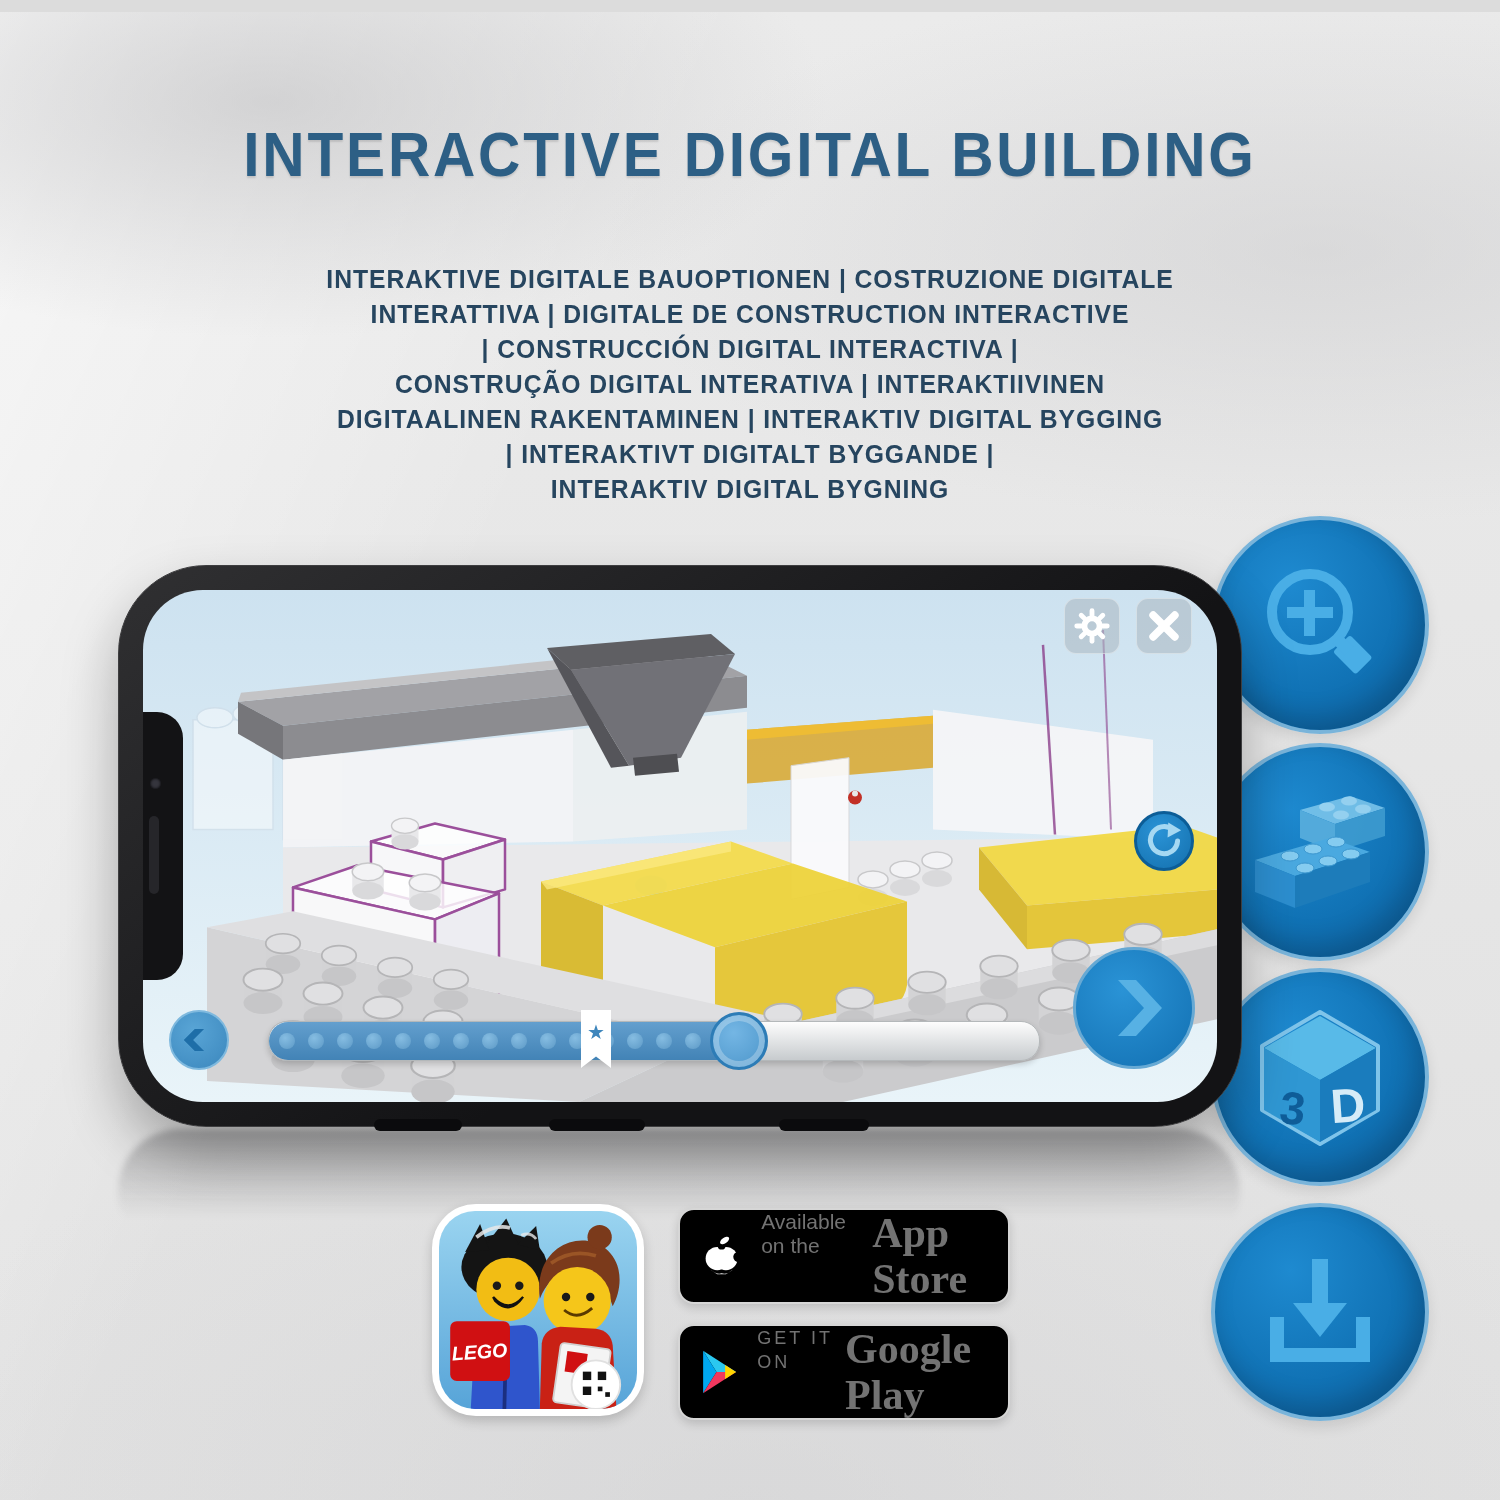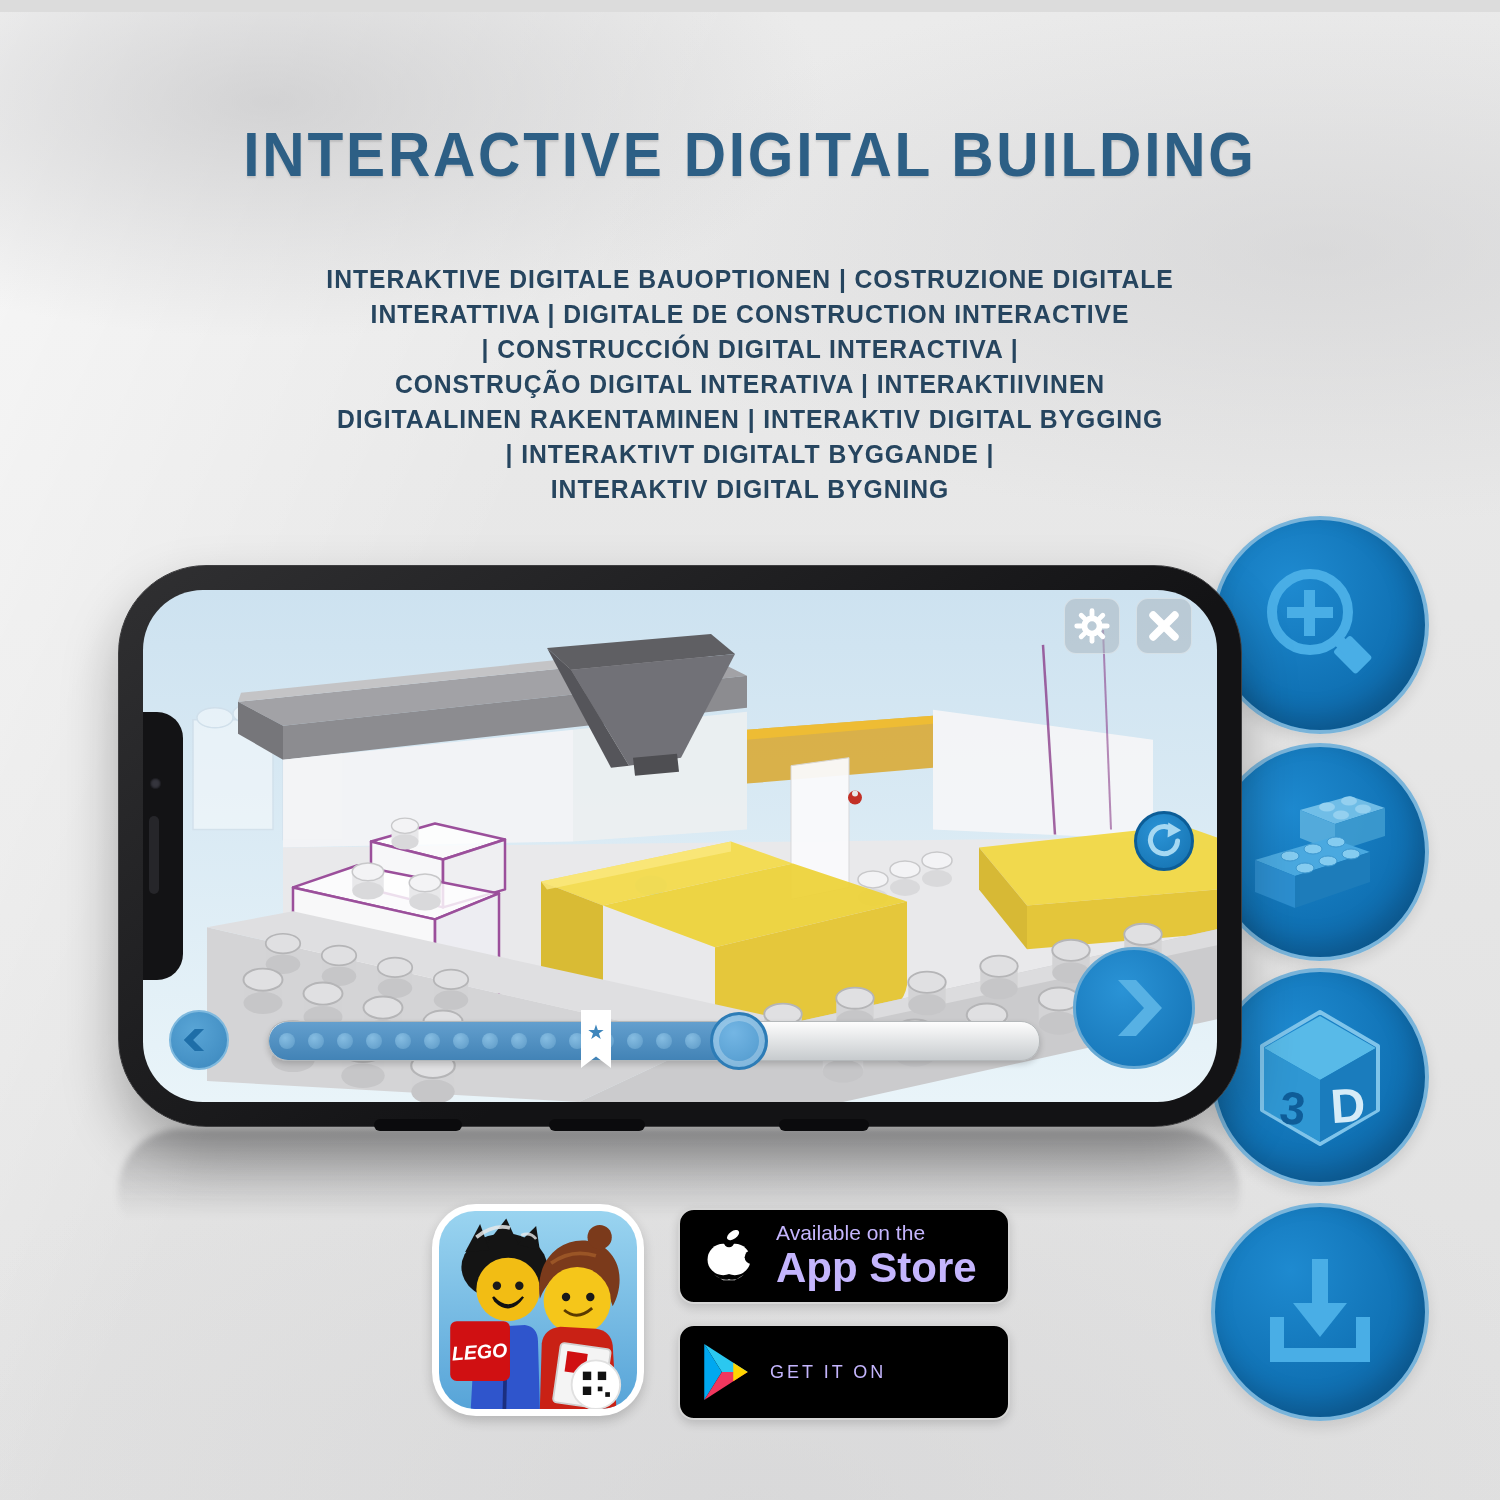--- a/index.html
+++ b/index.html
@@ -67,24 +67,24 @@
     background:linear-gradient(180deg,rgba(50,50,54,.30),rgba(50,50,54,0) 72%);filter:blur(3px);z-index:0;}
   
   .appicon{position:absolute;left:432px;top:1192px;width:212px;height:212px;border-radius:44px;
     background:#fff;box-shadow:0 5px 12px rgba(0,0,0,.18);z-index:4;}
   .appicon-art{position:absolute;inset:7px;border-radius:36px;overflow:hidden;
     background:linear-gradient(180deg,#9ad4f0,#57a4d8);}
   .badge{position:absolute;left:678px;width:332px;height:96px;background:#000;border:2px solid #d6d6d6;
     border-radius:16px;display:flex;align-items:center;padding:0 0 0 20px;box-sizing:border-box;
     gap:18px;z-index:4;box-shadow:0 4px 10px rgba(0,0,0,.15);}
   .b-as{top:1196px}.b-gp{top:1312px}
-  .badge .txt{display:flex;flex-direction:column;justify-content:center;color:#c4b5fd;}
+  .badge .txt{display:flex;flex-direction:row;justify-content:center;color:#737373;}
   .badge .small{font-size:21px;line-height:24px;}
   .b-gp .small{font-size:18px;letter-spacing:3px;}
-  .badge .big{font-size:42px;font-weight:bold;line-height:46px;letter-spacing:0;}
+  .badge .big{font-size:42px;font-weight:bold;line-height:46px;letter-spacing:0;font-family:Liberation Serif, serif;}
 </style>
 </head>
 <body>
 
 <div class="canvas">
 
   <div class="title">INTERACTIVE DIGITAL BUILDING</div>
 
   <div class="subtitle">
     <div>INTERAKTIVE DIGITALE BAUOPTIONEN | COSTRUZIONE DIGITALE</div>
@@ -397,16 +397,17 @@
 
   <div class="badge b-gp">
     <svg width="52" height="60" viewBox="0 0 100 116">
       <polygon points="8,4 92,58 42,58" fill="#2bc8f0"></polygon>
       <polygon points="8,4 42,58 8,112" fill="#00a8f0"></polygon>
       <polygon points="8,112 42,58 92,58" fill="#f1375e"></polygon>
       <polygon points="64,40 92,58 64,76" fill="#ffd500"></polygon>
     </svg>
     <div class="txt">
       <div class="small">GET IT ON</div>
+      <div class="big">Google Play</div>
     </div>
   </div>
 
 </div>
 
 </body></html>

